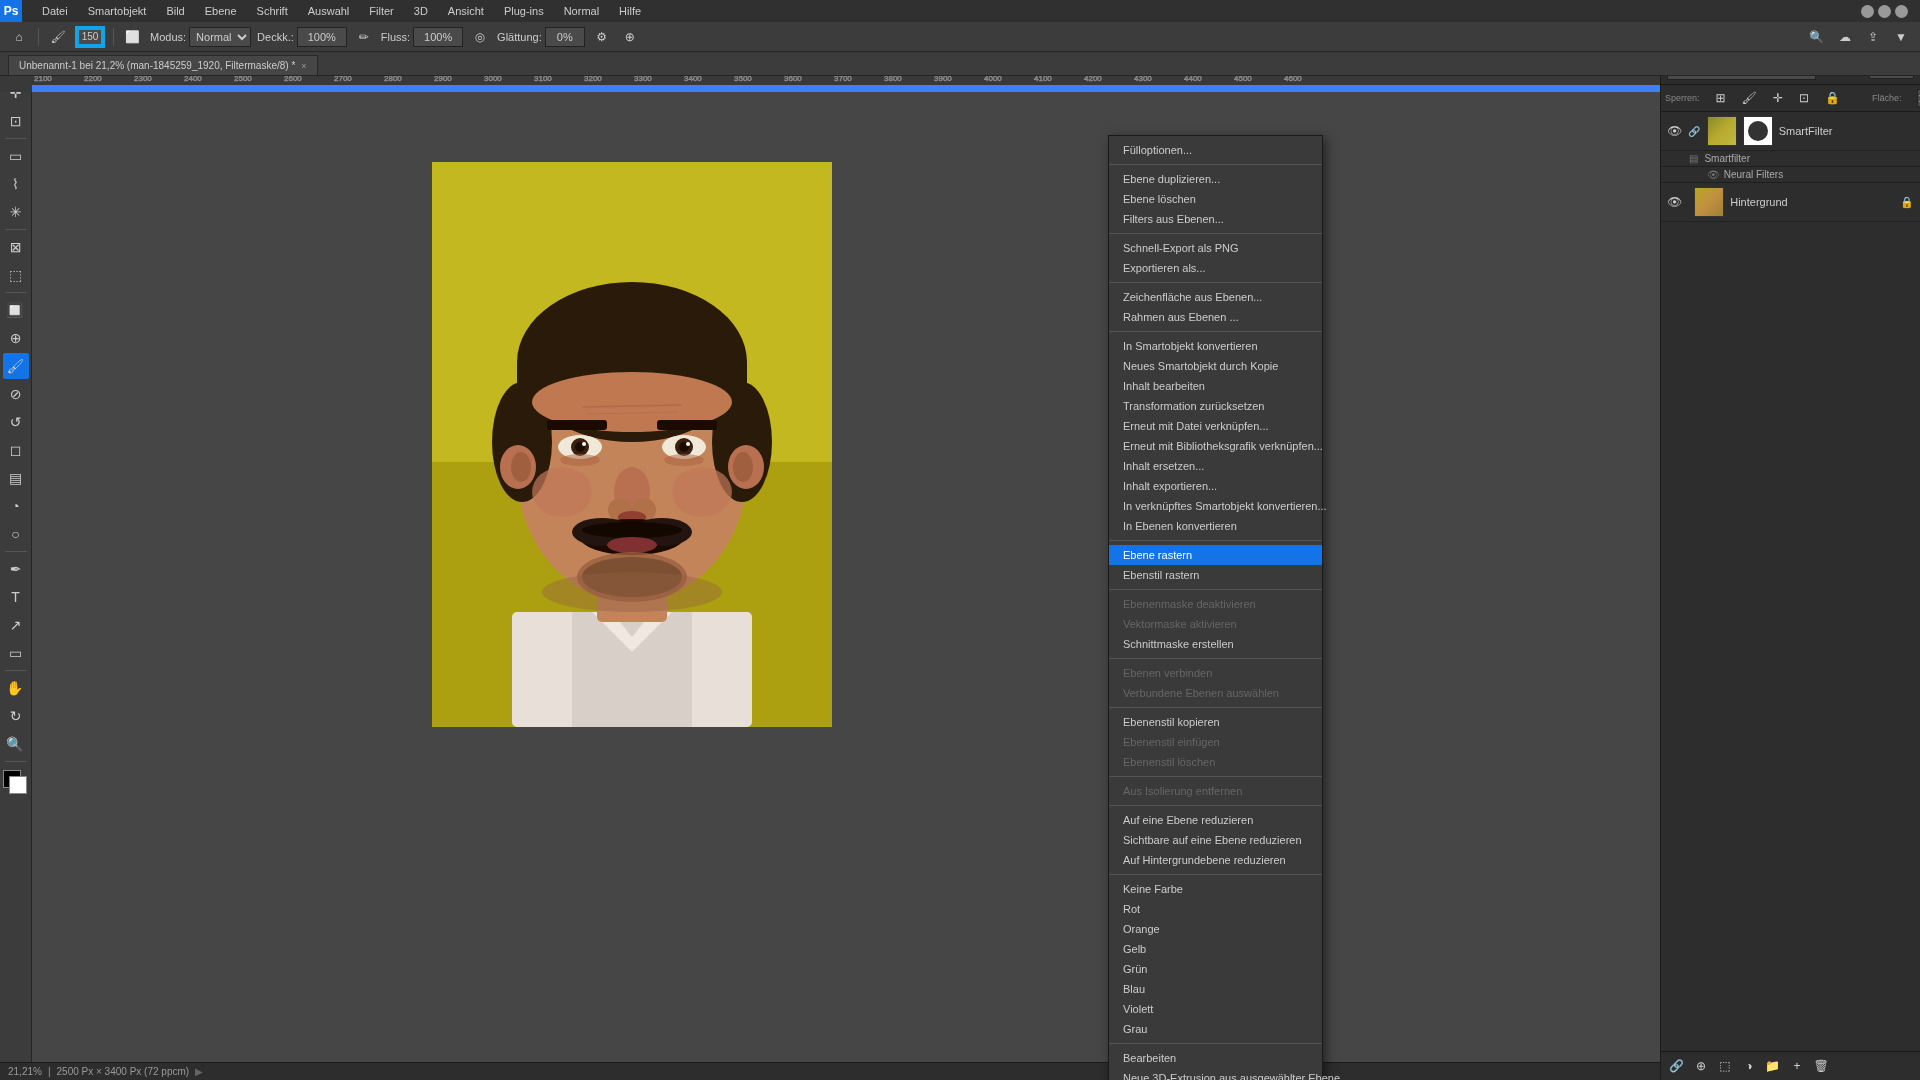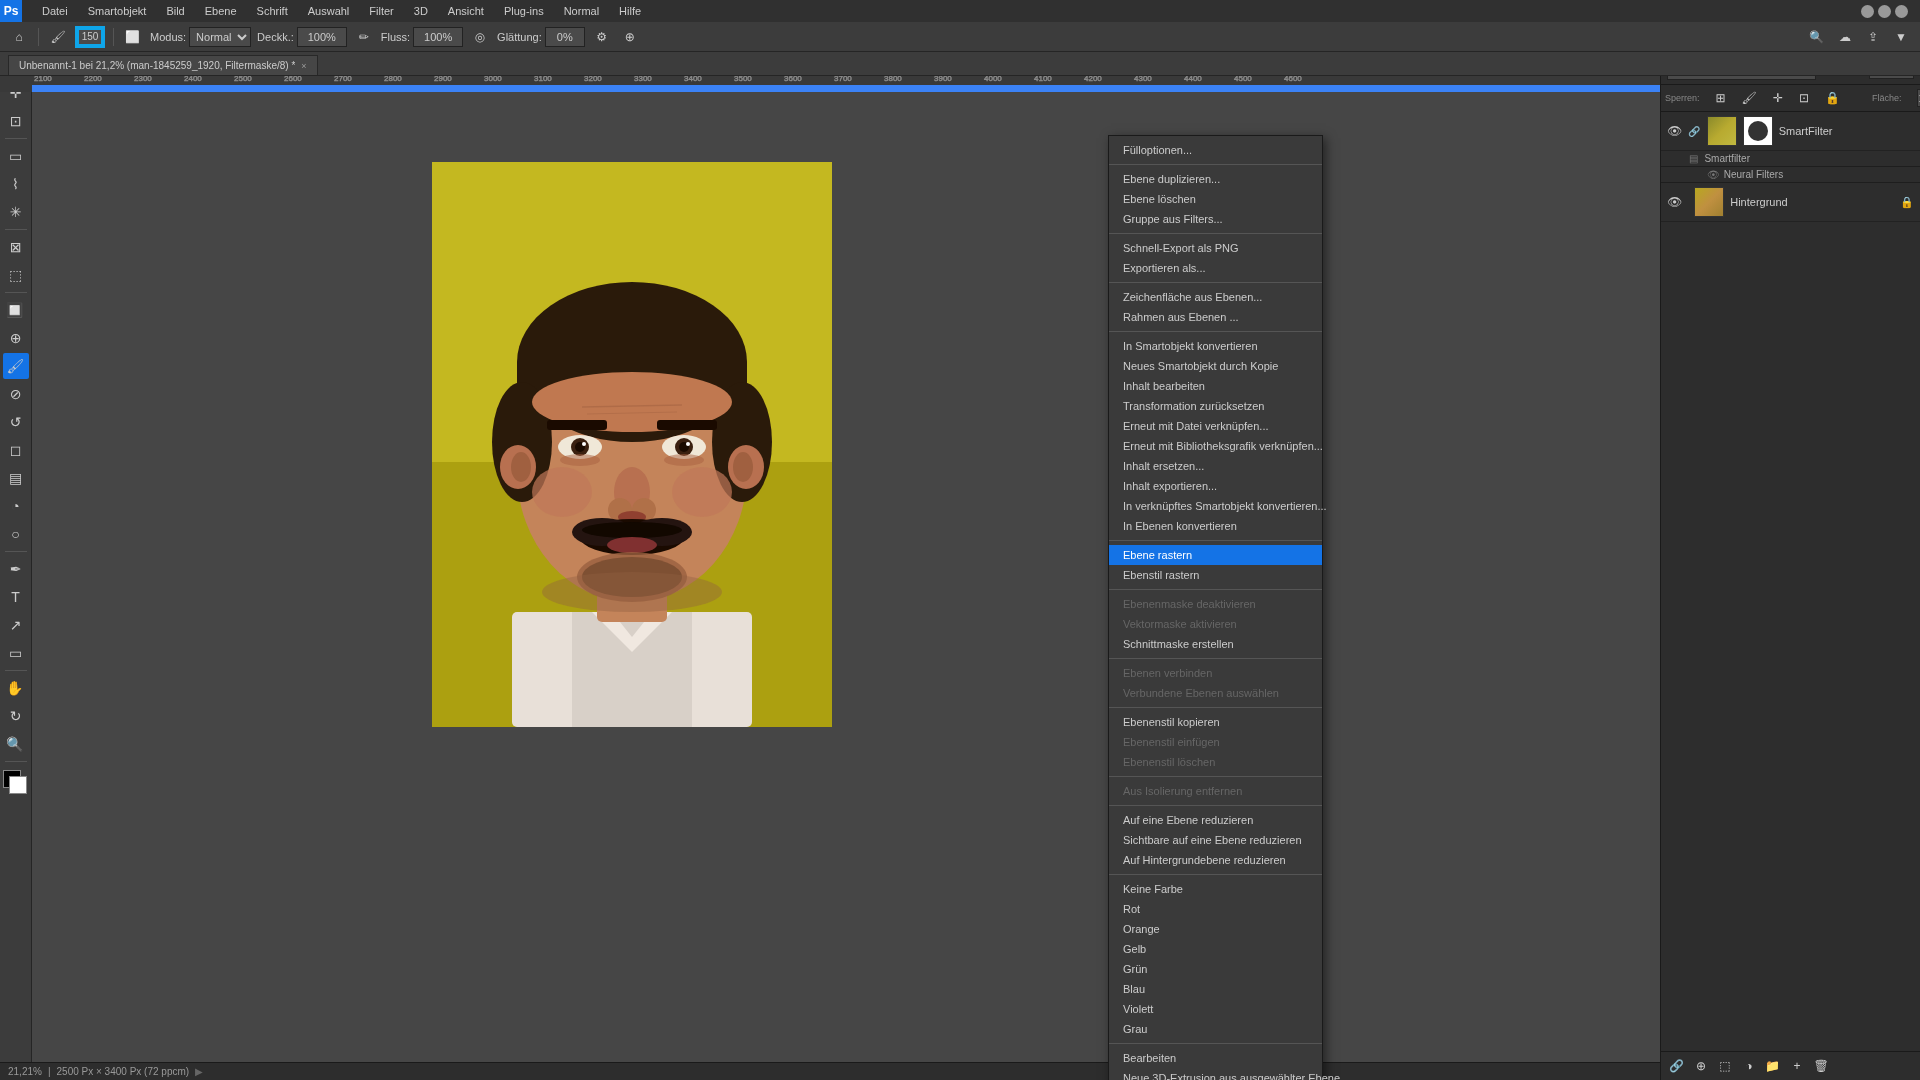--- a/index.html
+++ b/index.html
@@ -715,21 +715,21 @@
     <button class="layers-icon-btn" title="Neue Ebene erstellen">+</button>
     <button class="layers-icon-btn" title="Ebene löschen">🗑</button>
   </div>
 </div>
 
 <div id="context-menu">
   <div class="ctx-item">Fülloptionen...</div>
   <div class="ctx-separator"></div>
   <div class="ctx-item">Ebene duplizieren...</div>
   <div class="ctx-item">Ebene löschen</div>
-  <div class="ctx-item">Gruppe aus Filters...</div>
+  <div class="ctx-item">Filters aus Ebenen...</div>
   <div class="ctx-separator"></div>
   <div class="ctx-item">Schnell-Export als PNG</div>
   <div class="ctx-item">Exportieren als...</div>
   <div class="ctx-separator"></div>
   <div class="ctx-item">Zeichenfläche aus Ebenen...</div>
   <div class="ctx-item">Rahmen aus Ebenen ...</div>
   <div class="ctx-separator"></div>
   <div class="ctx-item">In Smartobjekt konvertieren</div>
   <div class="ctx-item">Neues Smartobjekt durch Kopie</div>
   <div class="ctx-item">Inhalt bearbeiten</div>

